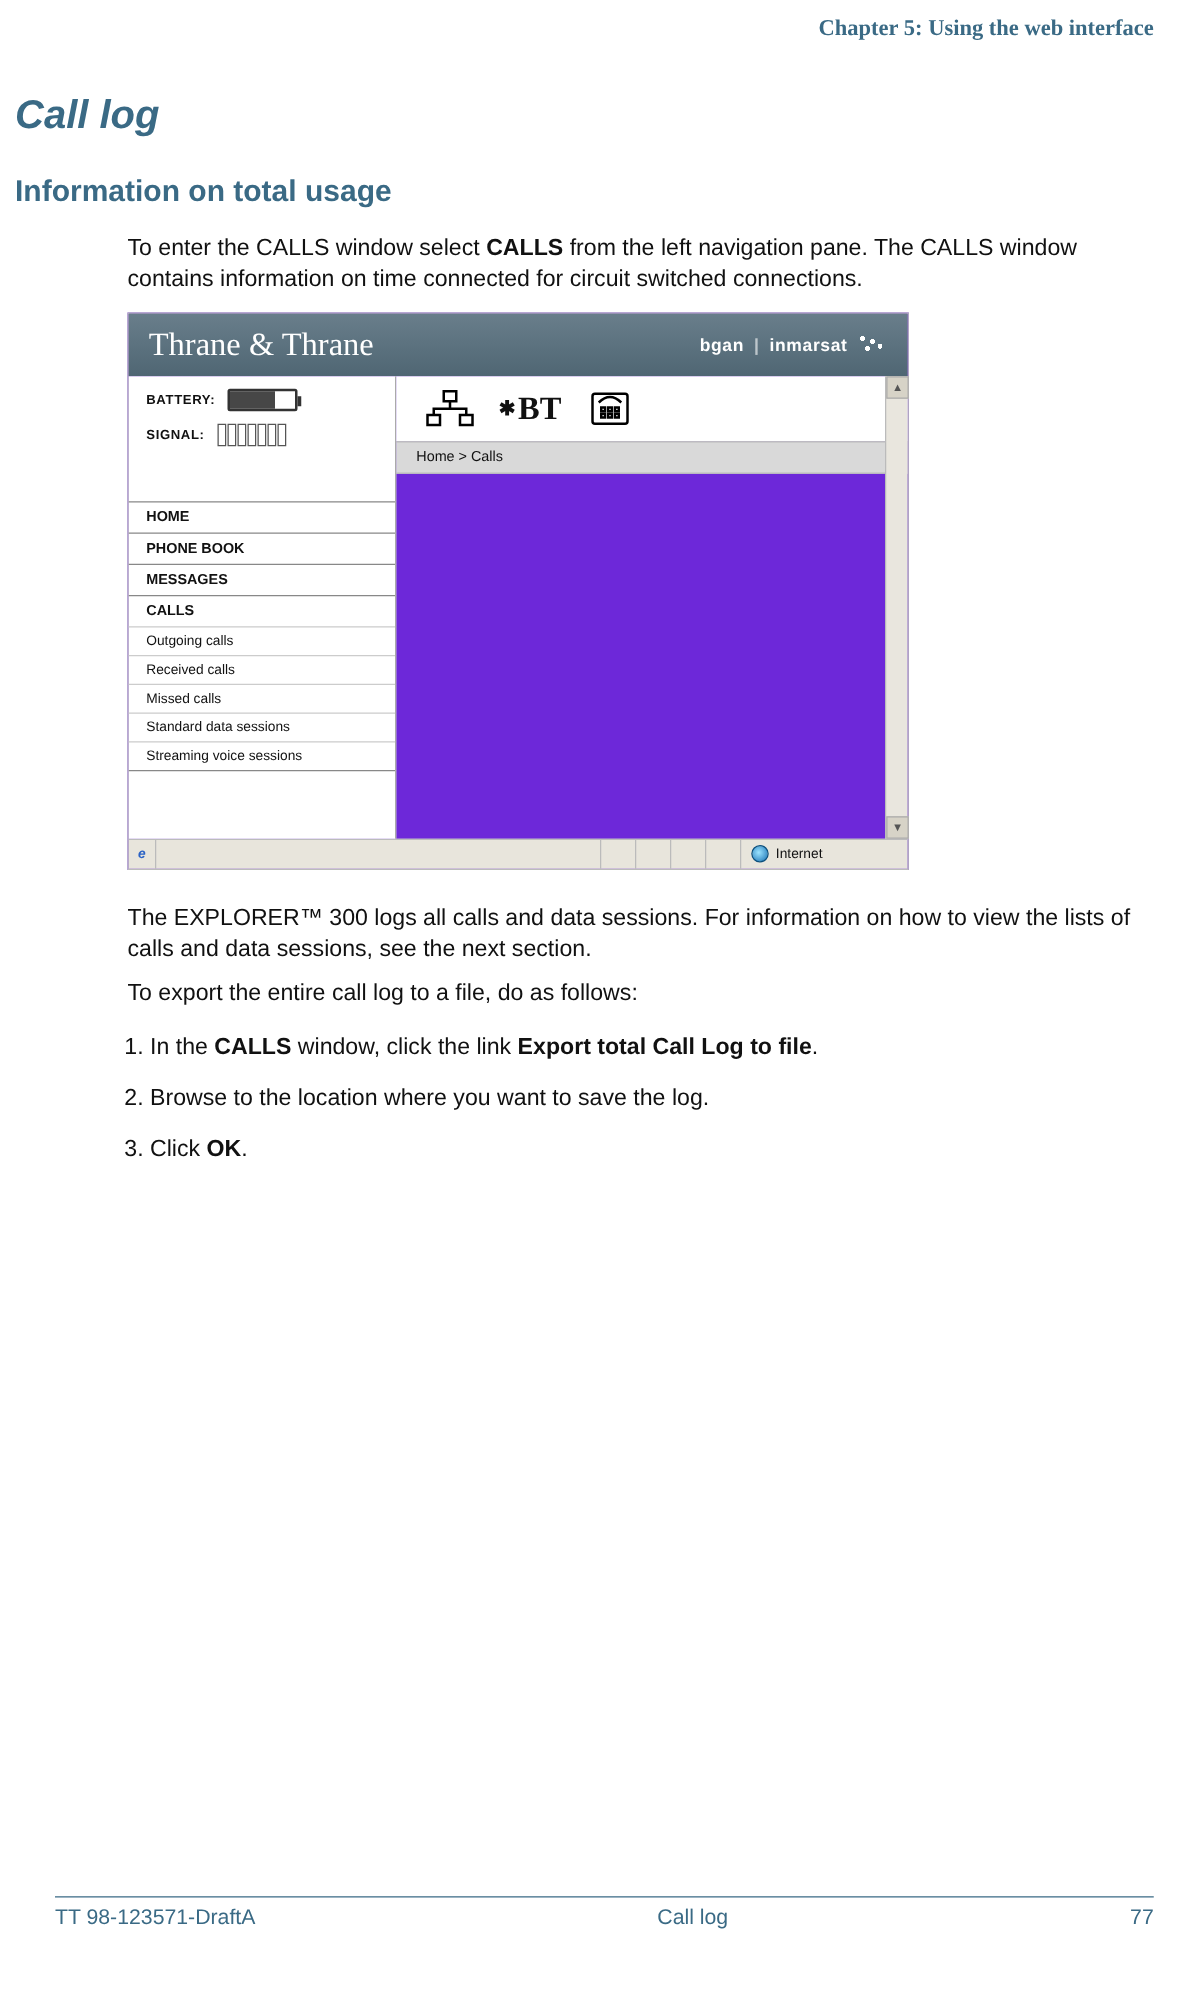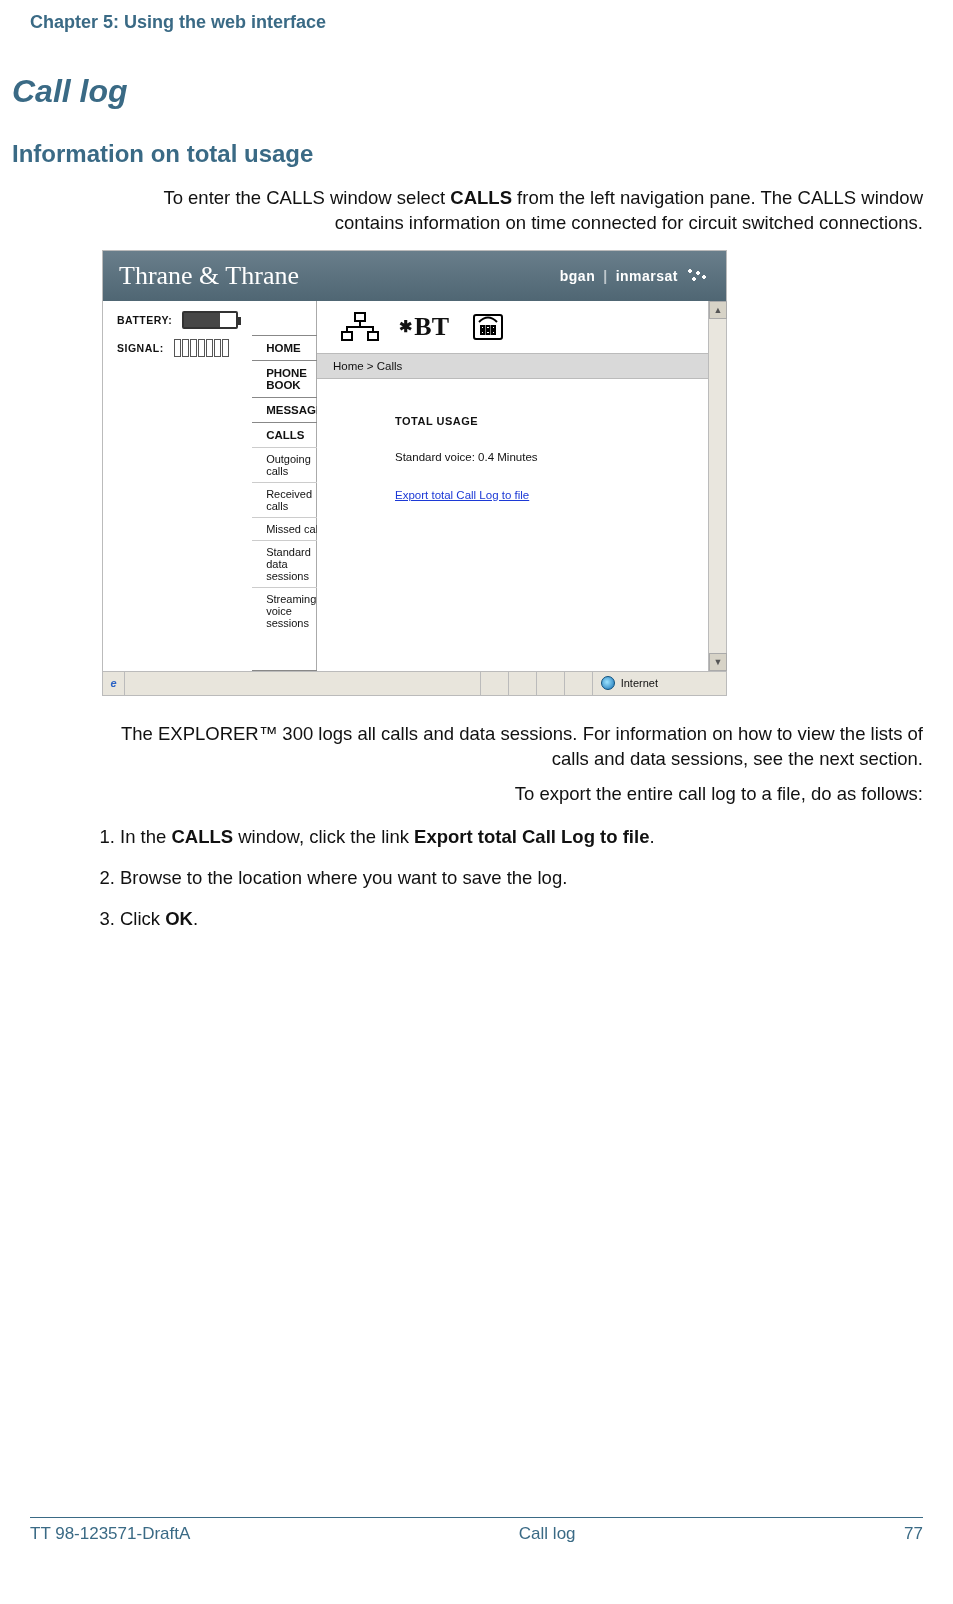--- a/index.html
+++ b/index.html
@@ -10,45 +10,47 @@
     font-family: "Segoe UI", Tahoma, Verdana, sans-serif;
     color: #111;
     width: 953px;
   }
   .page {
     padding: 12px 30px 30px 30px;
     min-height: 1560px;
     position: relative;
   }
   .chapter-hdr {
+    text-align: right;
     color: #3a6a85;
     font-weight: 600;
     font-size: 18px;
     margin-bottom: 40px;
+    font-family: Liberation Serif, serif;
   }
   .h1 {
     color: #3a6a85;
     font-style: italic;
     font-weight: 700;
     font-size: 32px;
     margin: 12px 0 30px -18px;
   }
   .h2 {
     color: #3a6a85;
     font-weight: 700;
     font-size: 24px;
     margin: 18px 0 18px -18px;
   }
   .body-block {
     margin-left: 72px;
     font-size: 18.5px;
     line-height: 1.35;
     font-weight: 500;
   }
-  .body-block p { margin: 10px 0; text-align: right; }
+  .body-block p { margin: 10px 0; }
   .b { font-weight: 700; }
 
   
   .shot {
     margin: 14px 0 26px 72px;
     width: 625px;
     border: 1px solid #bbb;
     font-family: Tahoma, Verdana, sans-serif;
     background: #6d28d9;
   }
@@ -85,21 +87,21 @@
   .shot-body {
     display: flex;
     height: 370px;
   }
   .sidebar {
     width: 214px;
     border-right: 1px solid #aaa;
     padding: 0;
     background: #fff;
     display: flex;
-    flex-direction: row;
+    flex-direction: column;
   }
   .status-block {
     padding: 10px 14px 0 14px;
   }
   .status-row {
     display: flex;
     align-items: center;
     gap: 10px;
     font-size: 10.5px;
     font-weight: 700;
@@ -223,21 +225,21 @@
     background: radial-gradient(circle at 5px 5px, #9be3ff, #1770b3);
     border:1px solid #0b4f7c;
   }
 
   ol.steps { padding-left: 18px; margin: 8px 0; }
   ol.steps li { padding: 8px 0; }
 
   
   .footer {
     position: absolute;
-    bottom: 16px; left: 30px; right: 30px;
+    bottom: 16px; left: 44px; right: 30px;
     border-top: 1px solid #3a6a85;
     padding-top: 6px;
     display: flex;
     justify-content: space-between;
     color: #3a6a85;
     font-size: 17px;
     font-weight: 500;
   }
 </style>
 </head>
@@ -323,25 +325,20 @@
               <rect x="10" y="14" width="3" height="3"></rect>
                 <rect x="15.5" y="14" width="3" height="3"></rect>
                 <rect x="21" y="14" width="3" height="3"></rect>
               <rect x="10" y="19" width="3" height="3"></rect>
                 <rect x="15.5" y="19" width="3" height="3"></rect>
                 <rect x="21" y="19" width="3" height="3"></rect>
             </svg>
           </div>
         </div>
         <div class="breadcrumb-bar">Home &gt; Calls</div>
-        <div class="content-area">
-          <div class="ttl">TOTAL USAGE</div>
-          <div class="row2">Standard voice: 0.4 Minutes</div>
-          <a class="export">Export total Call Log to file</a>
-        </div>
         <div class="scroll-handle">
           <div class="up">▲</div>
           <div class="down">▼</div>
         </div>
       </div>
     </div>
 
     <div class="statusbar">
       <div class="ie-icon">
         <span style="font-style:italic">e</span>

